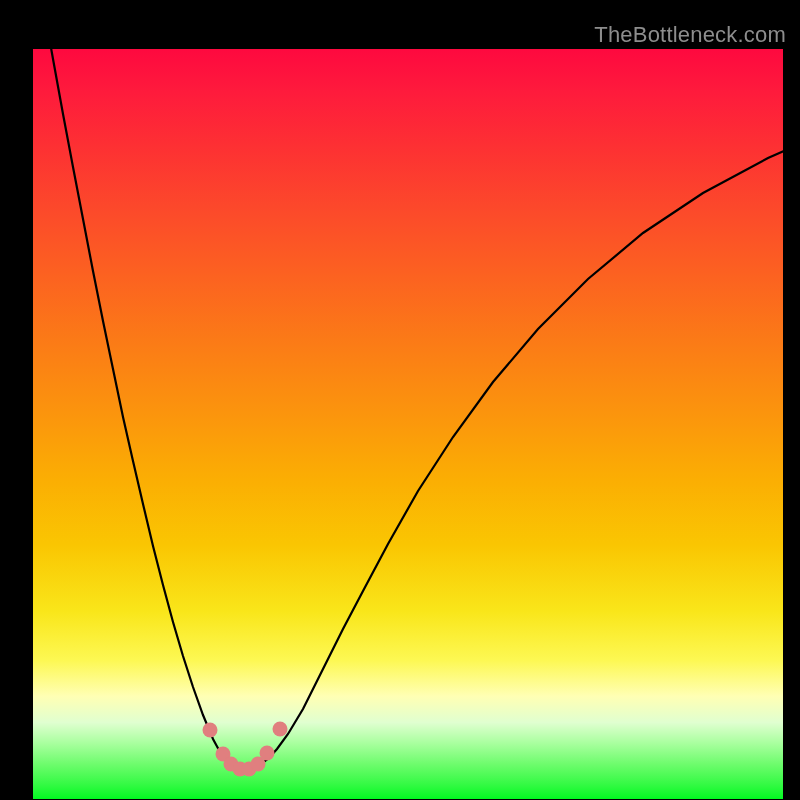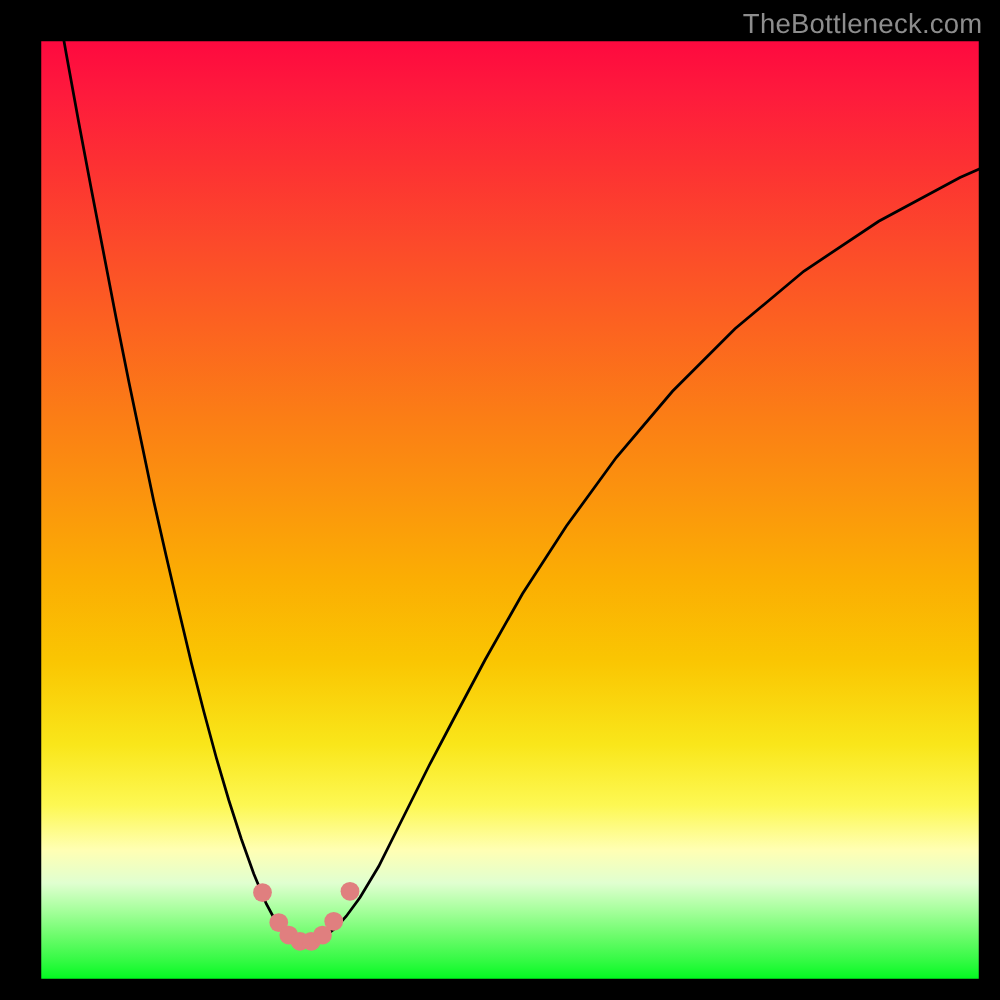--- a/index.html
+++ b/index.html
@@ -6,21 +6,21 @@
     margin: 0;
     padding: 0;
     width: 800px;
     height: 800px;
     background: #000;
     overflow: hidden;
   }
   .frame {
     position: absolute;
     left: 0;
-    top: 0;
+    top: 16px;
     width: 800px;
     height: 764px;
     background: #000;
   }
   .plot {
     position: absolute;
     left: 33px;
     top: 33px;
     width: 750px;
     height: 750px;

